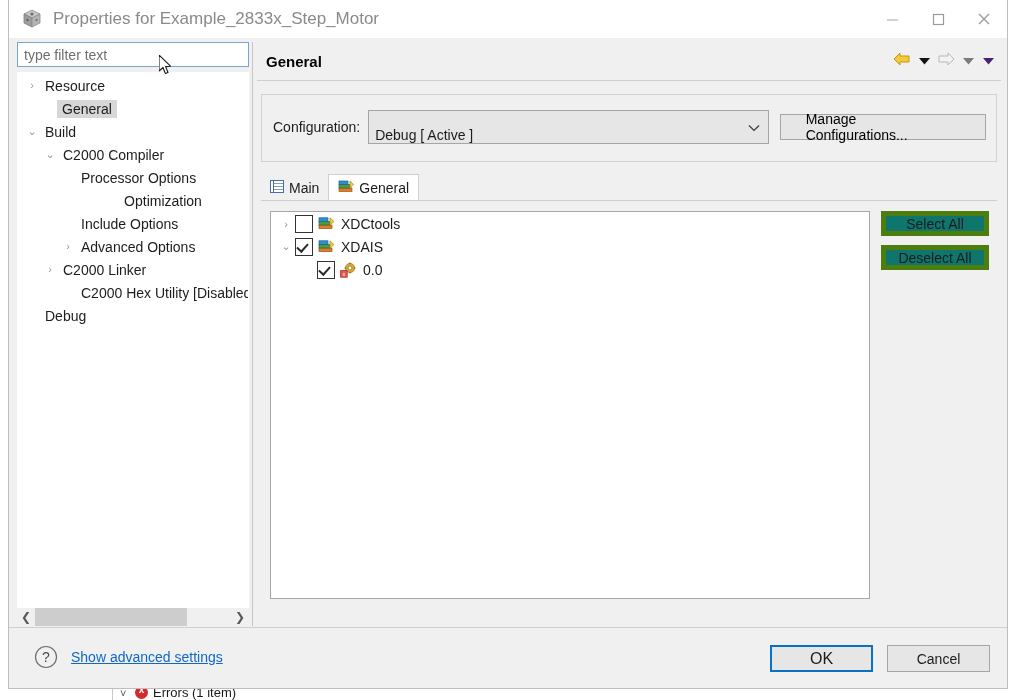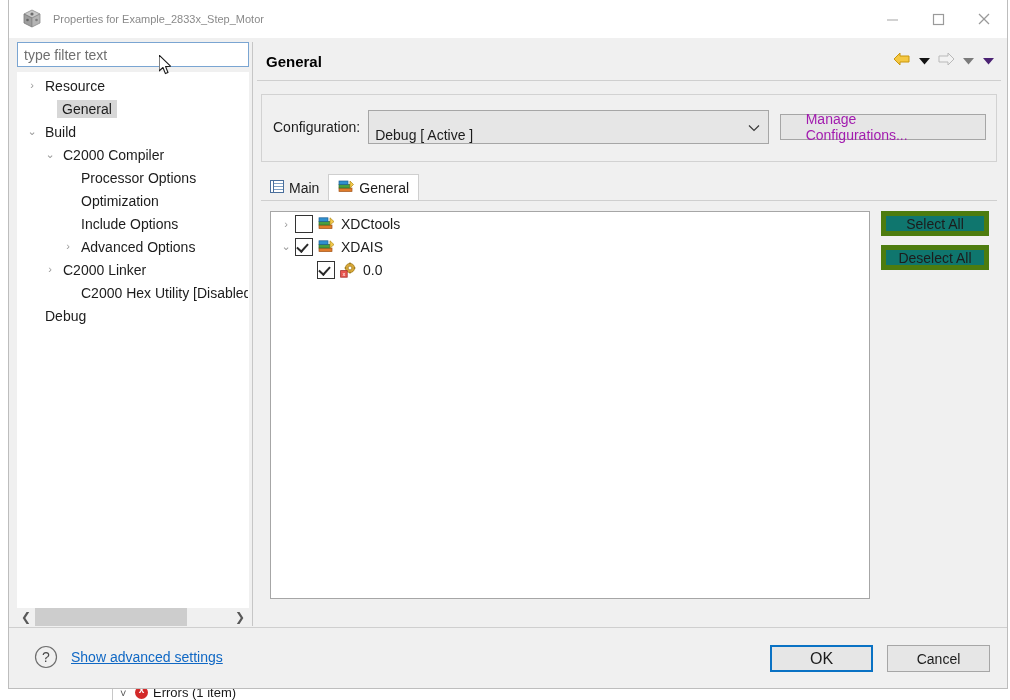--- a/index.html
+++ b/index.html
@@ -50,21 +50,21 @@
 
   
   #titlebar {
     position: relative; height: 38px; background: #ffffff;
     display: flex; align-items: center;
   }
   #app-icon {
     margin-left: 12px; width: 22px; height: 22px; flex: 0 0 auto;
   }
   #title-text {
-    margin-left: 10px; font-size: 11px; color: #8a8a8a;
+    margin-left: 10px; font-size: 17px; color: #8a8a8a;
     font-family: "Liberation Sans", sans-serif;
     white-space: nowrap;
   }
   #window-controls {
     position: absolute; right: 0; top: 0; height: 38px;
     display: flex; align-items: stretch;
   }
   .win-btn {
     width: 46px; display: flex; align-items: center; justify-content: center;
     color: #8d8d8d;
@@ -187,21 +187,21 @@
   #config-value {
     font-size: 14px; color: #1c1c1c; margin-left: 6px;
   }
   #config-caret {
     position: absolute; right: 8px; top: 50%; transform: translateY(-50%);
     color: #3a3a3a;
   }
   #manage-btn {
     margin-left: 11px; height: 26px; box-sizing: border-box;
     border: 1px solid #a6a6a6; background: #e6e6e6;
-    font-size: 14px; color: #a21caf;
+    font-size: 14px; color: #000000;
     padding: 0 25px; display: flex; align-items: center;
     font-family: "Liberation Sans", sans-serif;
   }
 
   
   #tabs {
     position: relative; margin: 12px 4px 0 4px;
     height: 26px; display: flex; align-items: flex-end;
   }
   .tab {
@@ -375,21 +375,21 @@
               <span class="tree-label">Build</span>
             </div>
             <div class="tree-row" style="padding-left: 24px;">
               <span class="tw">⌄</span>
               <span class="tree-label">C2000 Compiler</span>
             </div>
             <div class="tree-row" style="padding-left: 42px; text-align: center;">
               <span class="tw none"></span>
               <span class="tree-label">Processor Options</span>
             </div>
-            <div class="tree-row" style="padding-left: 42px;">
+            <div class="tree-row" style="padding-left: 42px; justify-content: center;">
               <span class="tw none"></span>
               <span class="tree-label">Optimization</span>
             </div>
             <div class="tree-row" style="padding-left: 42px;">
               <span class="tw none"></span>
               <span class="tree-label">Include Options</span>
             </div>
             <div class="tree-row" style="padding-left: 42px;">
               <span class="tw">›</span>
               <span class="tree-label">Advanced Options</span>

